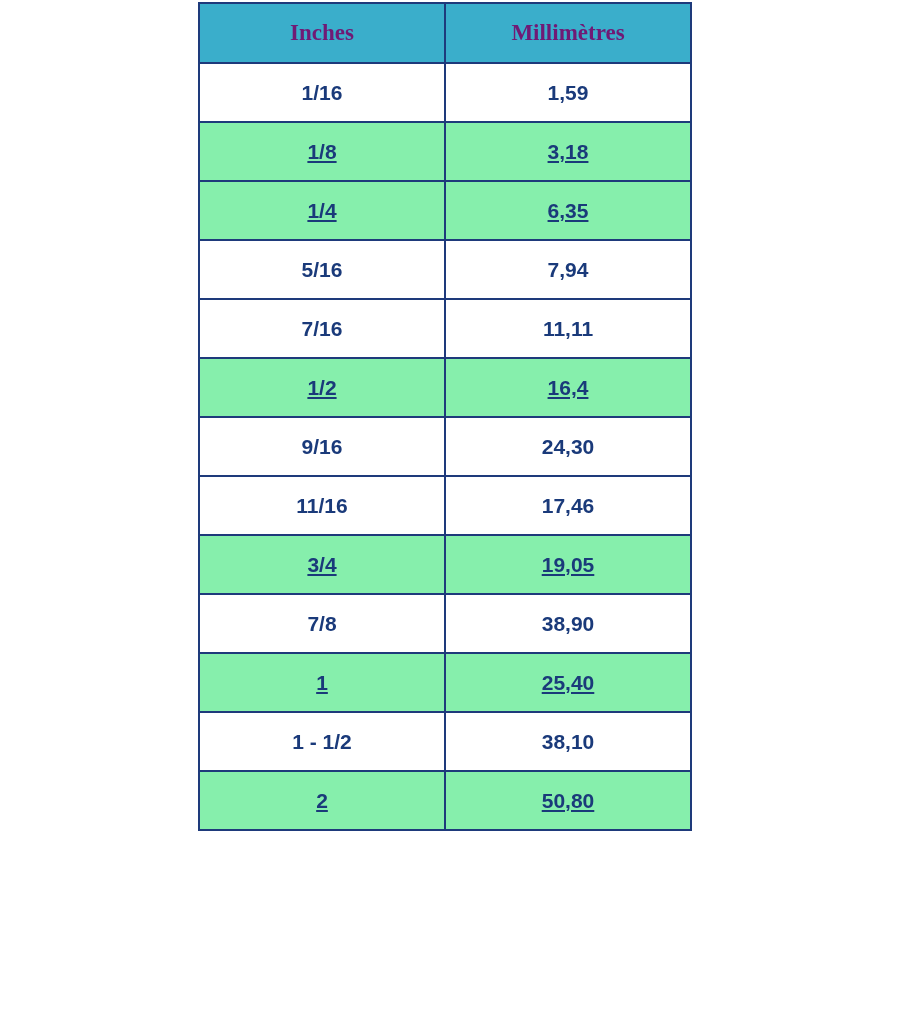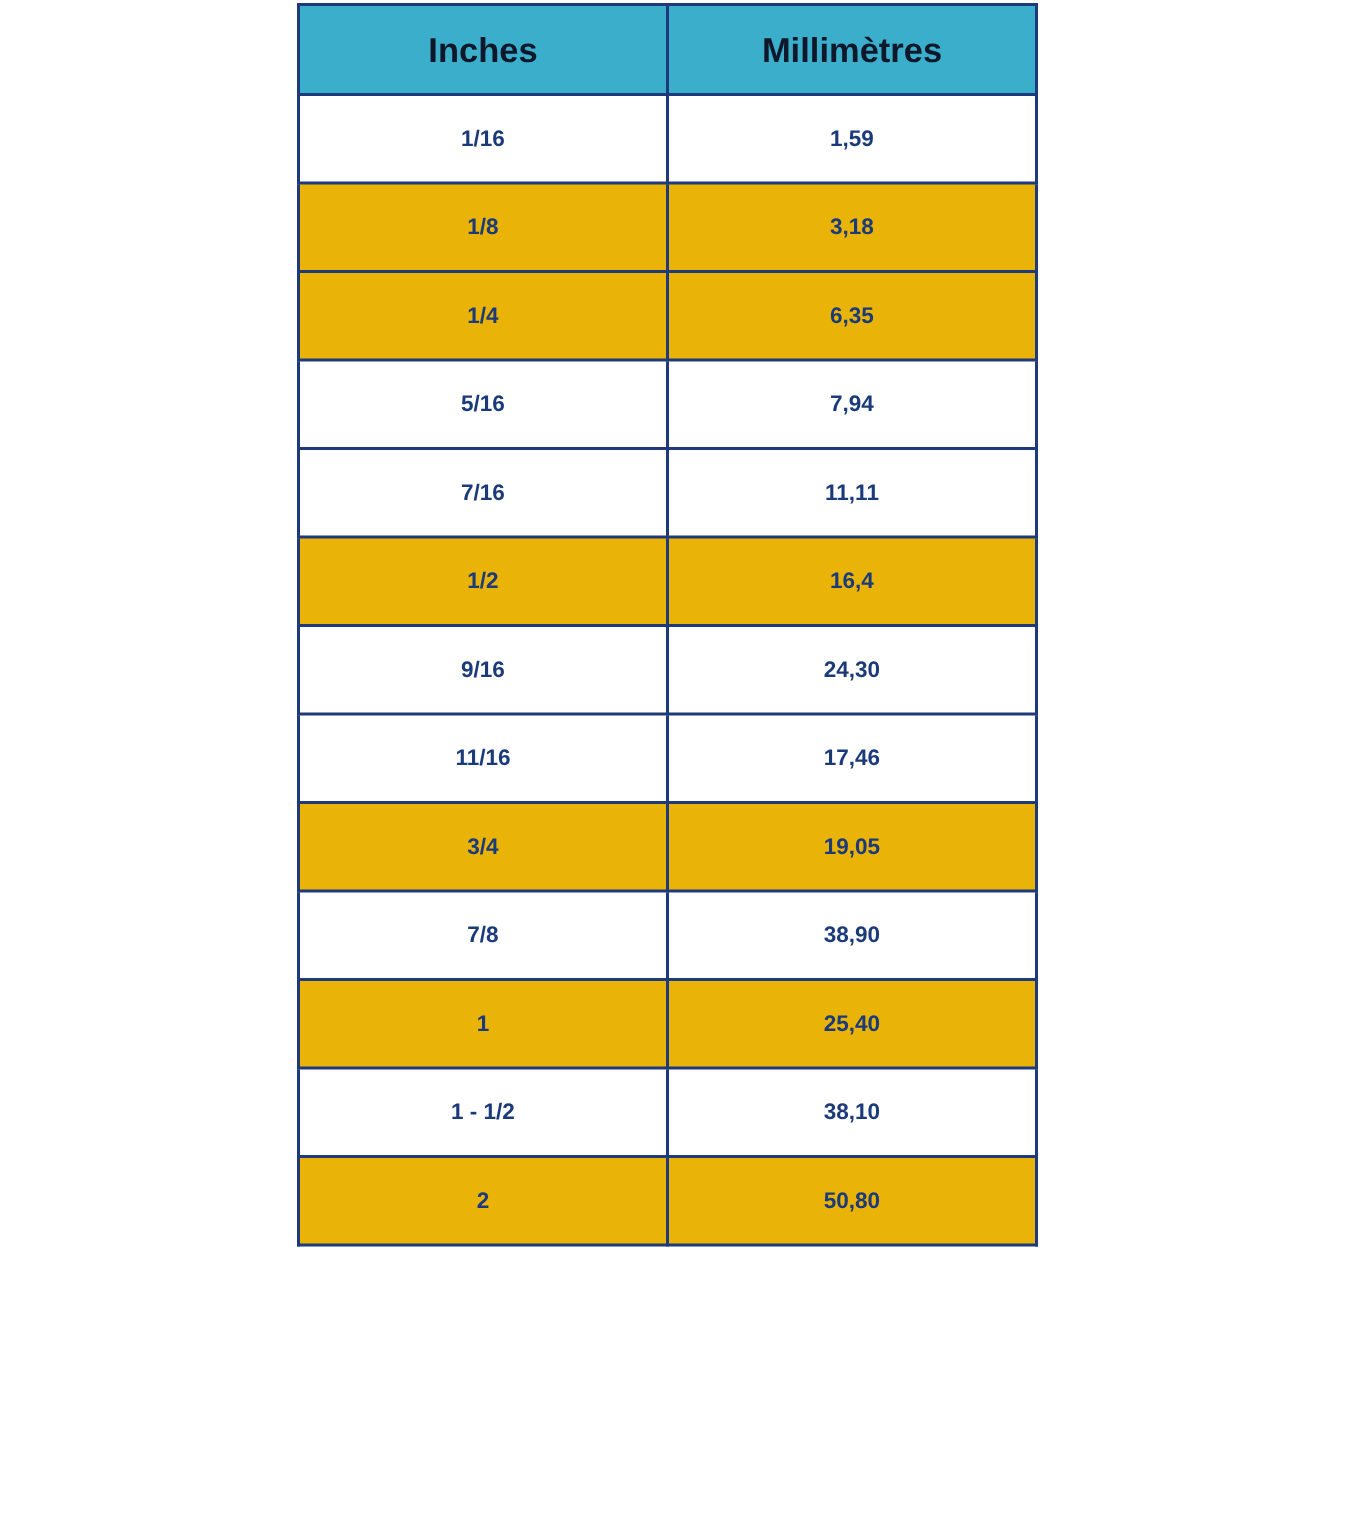--- a/index.html
+++ b/index.html
@@ -23,38 +23,40 @@
     top: 2px;
     width: 488px;
     border-collapse: collapse;
     table-layout: fixed;
   }
   .conv-table td, .conv-table th {
     border: 2px solid #1e3a7b;
     height: 57px;
     text-align: center;
     vertical-align: middle;
-    font-size: 15px;
+    font-size: 21px;
     color: #1a3a7a;
     font-weight: 600;
     padding: 0;
   }
   .conv-table th {
     background: #3aaecb;
-    color: #0f172a;
+    color: #701a75;
     font-size: 23px;
     font-weight: bold;
     height: 58px;
     border: 2px solid #1e3a7b;
+    font-family: Liberation Serif, serif;
   }
   .conv-table tr.odd td {
     background: #ffffff;
   }
   .conv-table tr.even td {
-    background: #eab308;
+    background: #86efac;
+    text-decoration: underline;
   }
   .col-a { width: 244px; }
   .col-b { width: 244px; margin-top: 36px; }
 </style>
 </head>
 <body>
 
 <div class="page">
   <table class="conv-table">
     <thead>

